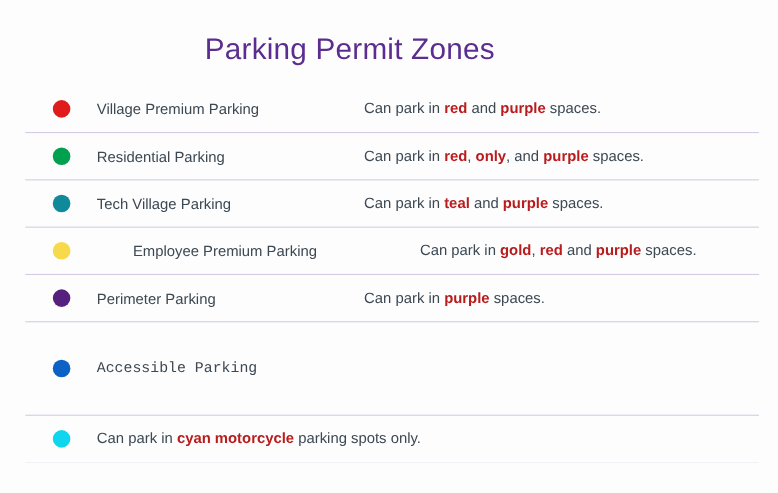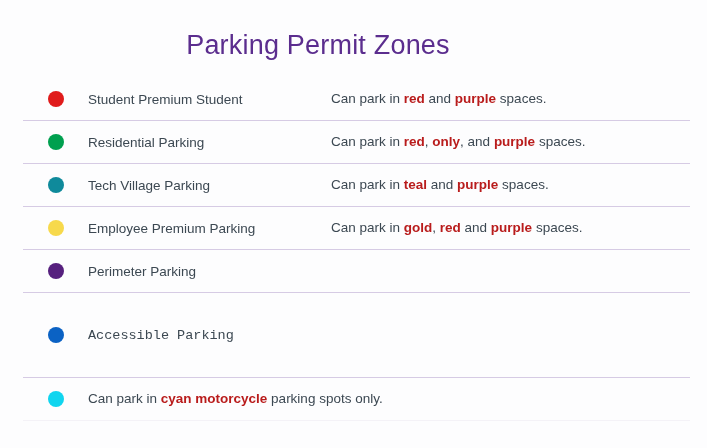--- a/index.html
+++ b/index.html
@@ -91,53 +91,54 @@
 <div class="page">
 
   <h1 class="page-title" style="color: rgb(91, 45, 142);">Parking Permit Zones</h1>
 
   <div class="zone-table">
 
     <div class="zone-row" style="border-bottom-color: rgb(214, 203, 228);">
       <div class="swatch-cell">
         <span class="swatch" style="background: rgb(224, 27, 27);"></span>
       </div>
-      <div class="zone-name">Student Premium Student</div>
+      <div class="zone-name">Village Premium Parking</div>
       <div class="zone-desc">Can park in <b>red</b> and <b>purple</b> spaces.</div>
     </div>
 
     <div class="zone-row" style="border-bottom-color: rgb(214, 203, 228);">
       <div class="swatch-cell">
         <span class="swatch" style="background: rgb(0, 160, 79);"></span>
       </div>
       <div class="zone-name">Residential Parking</div>
       <div class="zone-desc">Can park in <b>red</b>, <b>only</b>, and <b>purple</b> spaces.</div>
     </div>
 
     <div class="zone-row" style="border-bottom-color: rgb(214, 203, 228);">
       <div class="swatch-cell">
         <span class="swatch" style="background: rgb(15, 138, 155);"></span>
       </div>
       <div class="zone-name">Tech Village Parking</div>
       <div class="zone-desc">Can park in <b>teal</b> and <b>purple</b> spaces.</div>
     </div>
 
-    <div class="zone-row" style="border-bottom-color: rgb(214, 203, 228);">
+    <div class="zone-row" style="border-bottom-color: rgb(214, 203, 228); text-align: center;">
       <div class="swatch-cell">
         <span class="swatch" style="background: rgb(247, 217, 76);"></span>
       </div>
       <div class="zone-name">Employee Premium Parking</div>
       <div class="zone-desc">Can park in <b>gold</b>, <b>red</b> and <b>purple</b> spaces.</div>
     </div>
 
     <div class="zone-row" style="border-bottom-color: rgb(214, 203, 228);">
       <div class="swatch-cell">
         <span class="swatch" style="background: rgb(86, 32, 126);"></span>
       </div>
       <div class="zone-name">Perimeter Parking</div>
+      <div class="zone-desc">Can park in <b>purple</b> spaces.</div>
     </div>
 
     <div class="zone-row tall" style="border-bottom-color: rgb(214, 203, 228); font-family: Liberation Mono, monospace;">
       <div class="swatch-cell">
         <span class="swatch" style="background: rgb(11, 98, 196);"></span>
       </div>
       <div class="zone-name">Accessible Parking</div>
     </div>
 
     <div class="zone-row last">

